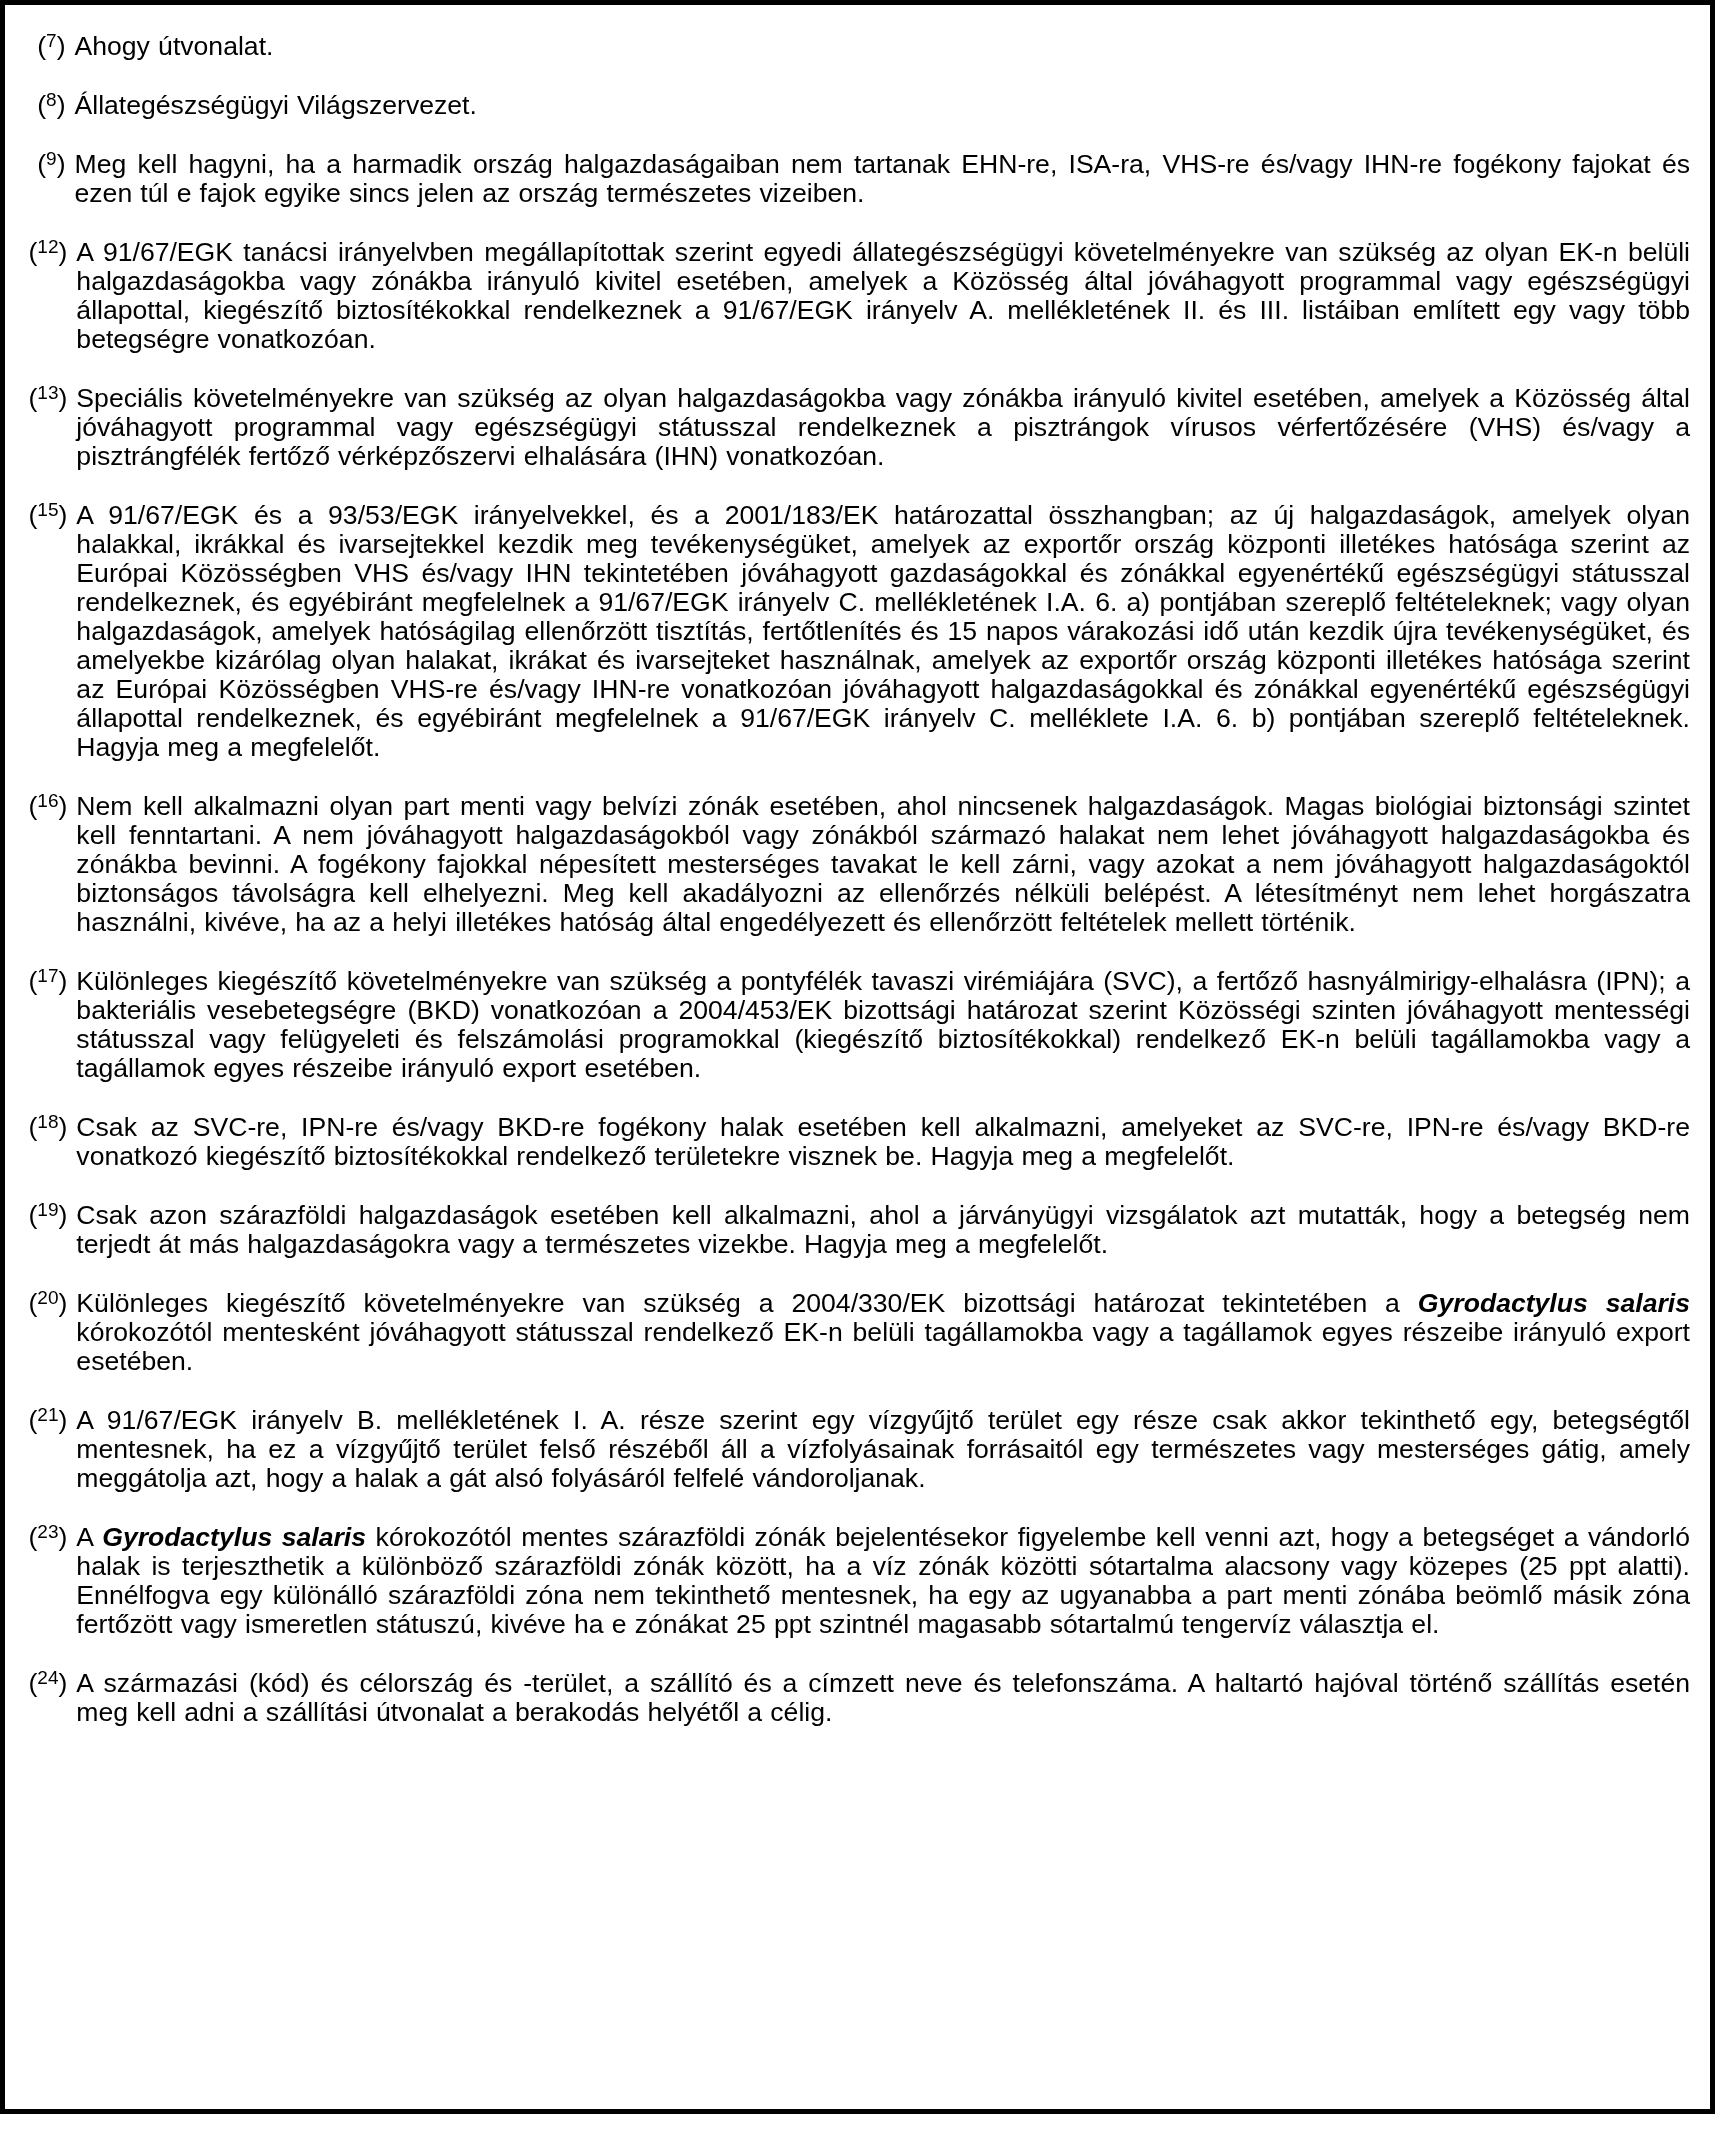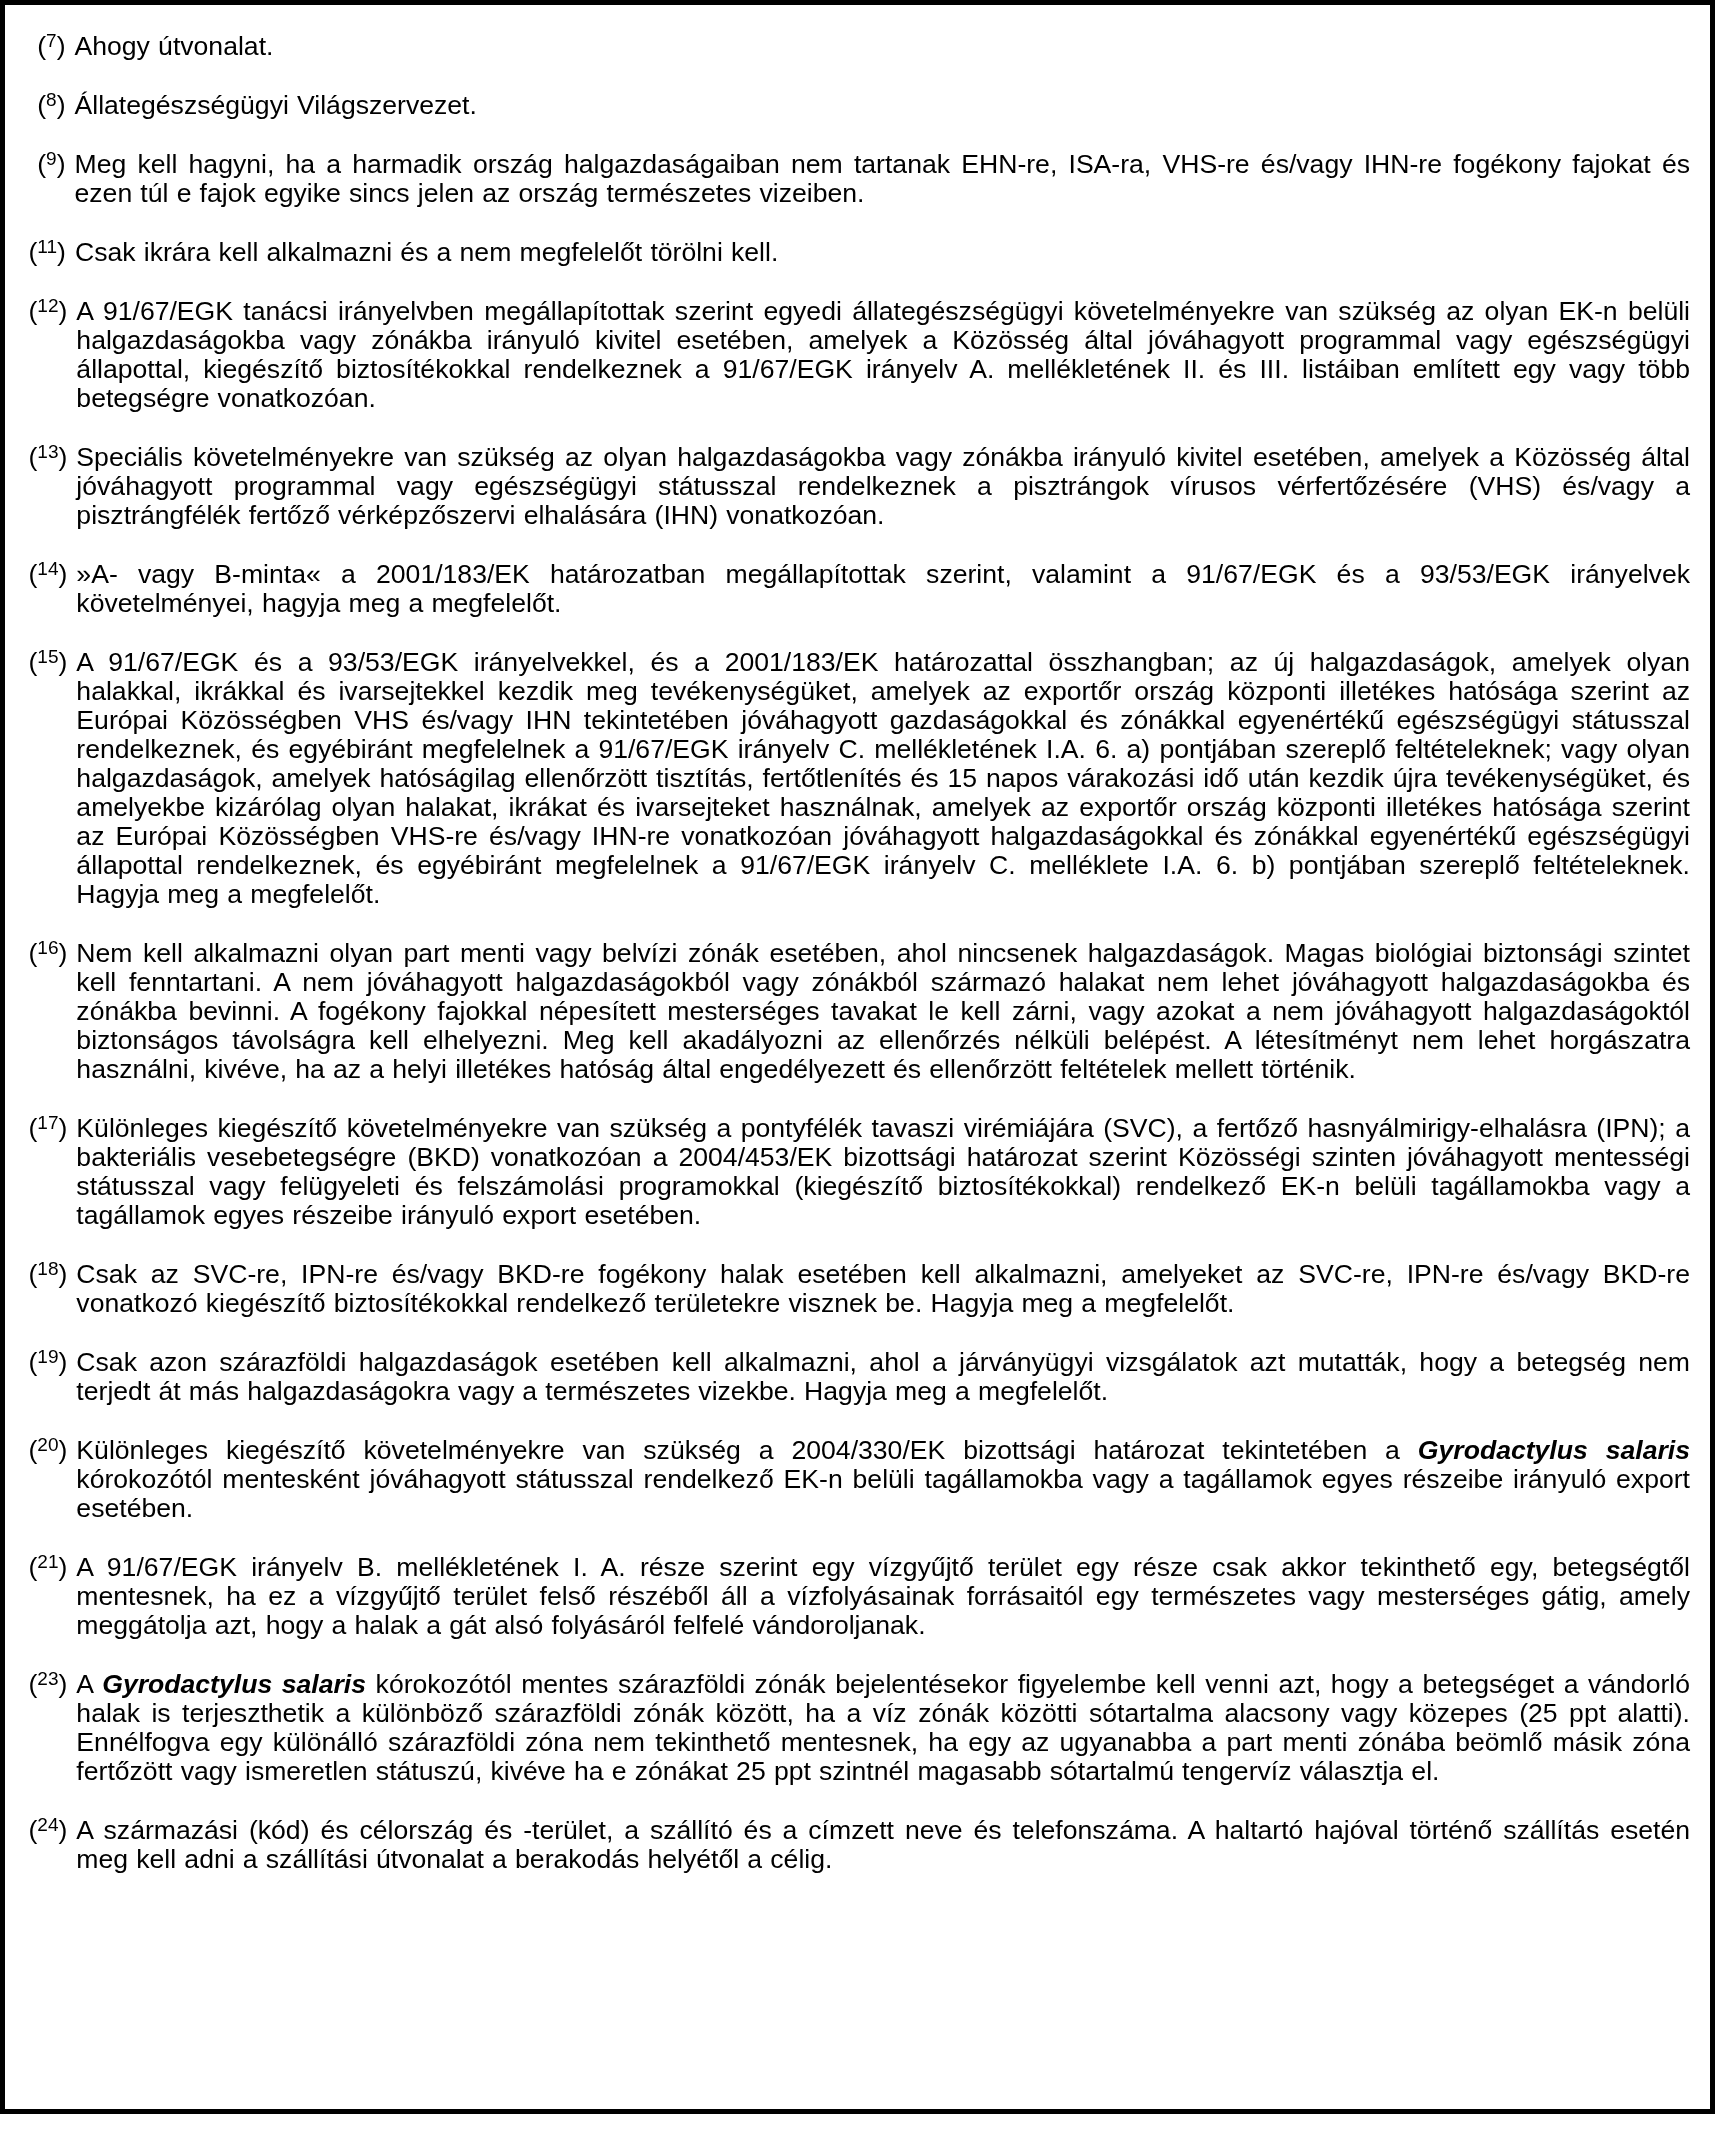--- a/index.html
+++ b/index.html
@@ -65,39 +65,31 @@
     <span class="fn-marker">(<sup>8</sup>)</span>
     <span class="fn-text"><span>Állategészségügyi Világszervezet.</span></span>
   </div>
 
   <div class="fn">
     <span class="fn-marker">(<sup>9</sup>)</span>
     <span class="fn-text"><span>Meg kell hagyni, ha a harmadik ország halgazdaságaiban nem tartanak EHN-re, ISA-ra, VHS-re és/vagy IHN-re fogékony fajokat és ezen túl e fajok egyike sincs jelen az ország természetes vizeiben.</span></span>
   </div>
 
 
-  <div class="fn">
-    <span class="fn-marker">(<sup>11</sup>)</span>
-    <span class="fn-text"><span>Csak ikrára kell alkalmazni és a nem megfelelőt törölni kell.</span></span>
-  </div>
 
   <div class="fn">
     <span class="fn-marker">(<sup>12</sup>)</span>
     <span class="fn-text"><span>A 91/67/EGK tanácsi irányelvben megállapítottak szerint egyedi állategészségügyi követelményekre van szükség az olyan EK-n belüli halgazdaságokba vagy zónákba irányuló kivitel esetében, amelyek a Közösség által jóváhagyott programmal vagy egészségügyi állapottal, kiegészítő biztosítékokkal rendelkeznek a 91/67/EGK irányelv A. mellékletének II. és III. listáiban említett egy vagy több betegségre vonatkozóan.</span></span>
   </div>
 
   <div class="fn">
     <span class="fn-marker">(<sup>13</sup>)</span>
     <span class="fn-text"><span>Speciális követelményekre van szükség az olyan halgazdaságokba vagy zónákba irányuló kivitel esetében, amelyek a Közösség által jóváhagyott programmal vagy egészségügyi státusszal rendelkeznek a pisztrángok vírusos vérfertőzésére (VHS) és/vagy a pisztrángfélék fertőző vérképzőszervi elhalására (IHN) vonatkozóan.</span></span>
   </div>
 
-  <div class="fn">
-    <span class="fn-marker">(<sup>14</sup>)</span>
-    <span class="fn-text"><span>»A- vagy B-minta« a 2001/183/EK határozatban megállapítottak szerint, valamint a 91/67/EGK és a 93/53/EGK irányelvek követelményei, hagyja meg a megfelelőt.</span></span>
-  </div>
 
   <div class="fn">
     <span class="fn-marker">(<sup>15</sup>)</span>
     <span class="fn-text"><span>A 91/67/EGK és a 93/53/EGK irányelvekkel, és a 2001/183/EK határozattal összhangban; az új halgazdaságok, amelyek olyan halakkal, ikrákkal és ivarsejtekkel kezdik meg tevékenységüket, amelyek az exportőr ország központi illetékes hatósága szerint az Európai Közösségben VHS és/vagy IHN tekintetében jóváhagyott gazdaságokkal és zónákkal egyenértékű egészségügyi státusszal rendelkeznek, és egyébiránt megfelelnek a 91/67/EGK irányelv C. mellékletének I.A. 6. a) pontjában szereplő feltételeknek; vagy olyan halgazdaságok, amelyek hatóságilag ellenőrzött tisztítás, fertőtlenítés és 15 napos várakozási idő után kezdik újra tevékenységüket, és amelyekbe kizárólag olyan halakat, ikrákat és ivarsejteket használnak, amelyek az exportőr ország központi illetékes hatósága szerint az Európai Közösségben VHS-re és/vagy IHN-re vonatkozóan jóváhagyott halgazdaságokkal és zónákkal egyenértékű egészségügyi állapottal rendelkeznek, és egyébiránt megfelelnek a 91/67/EGK irányelv C. melléklete I.A. 6. b) pontjában szereplő feltételeknek. Hagyja meg a megfelelőt.</span></span>
   </div>
 
   <div class="fn">
     <span class="fn-marker">(<sup>16</sup>)</span>
     <span class="fn-text"><span>Nem kell alkalmazni olyan part menti vagy belvízi zónák esetében, ahol nincsenek halgazdaságok. Magas biológiai biztonsági szintet kell fenntartani. A nem jóváhagyott halgazdaságokból vagy zónákból származó halakat nem lehet jóváhagyott halgazdaságokba és zónákba bevinni. A fogékony fajokkal népesített mesterséges tavakat le kell zárni, vagy azokat a nem jóváhagyott halgazdaságoktól biztonságos távolságra kell elhelyezni. Meg kell akadályozni az ellenőrzés nélküli belépést. A létesítményt nem lehet horgászatra használni, kivéve, ha az a helyi illetékes hatóság által engedélyezett és ellenőrzött feltételek mellett történik.</span></span>
   </div>

